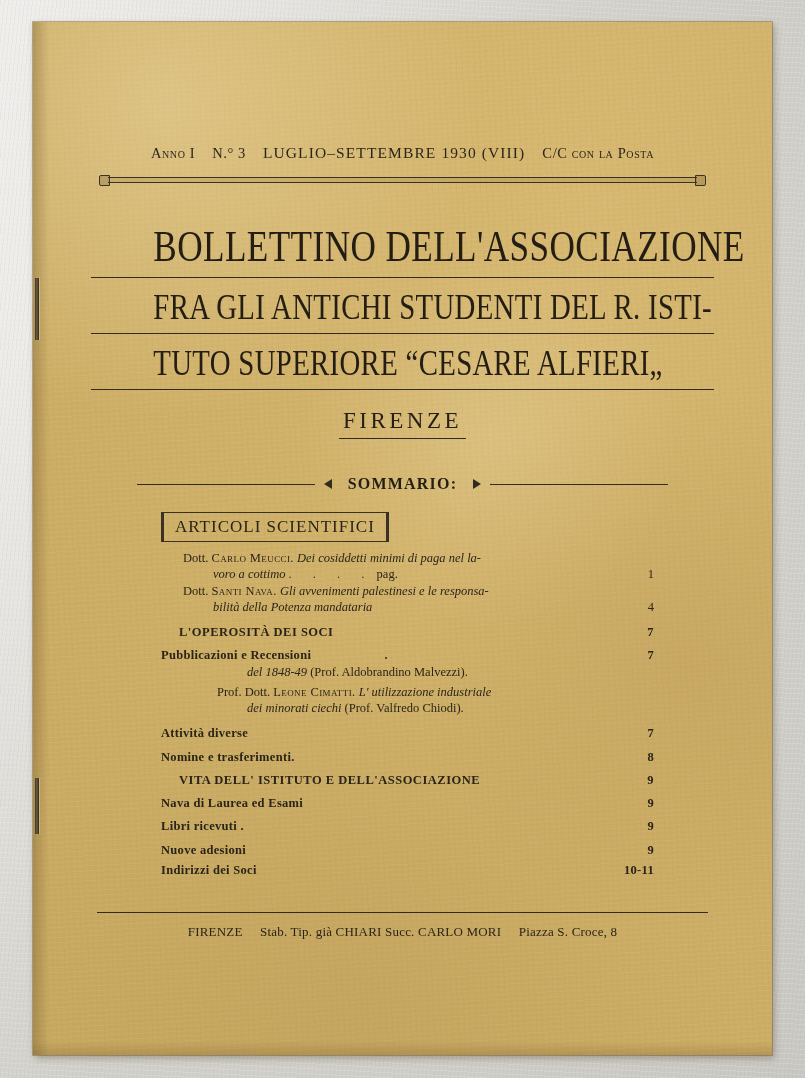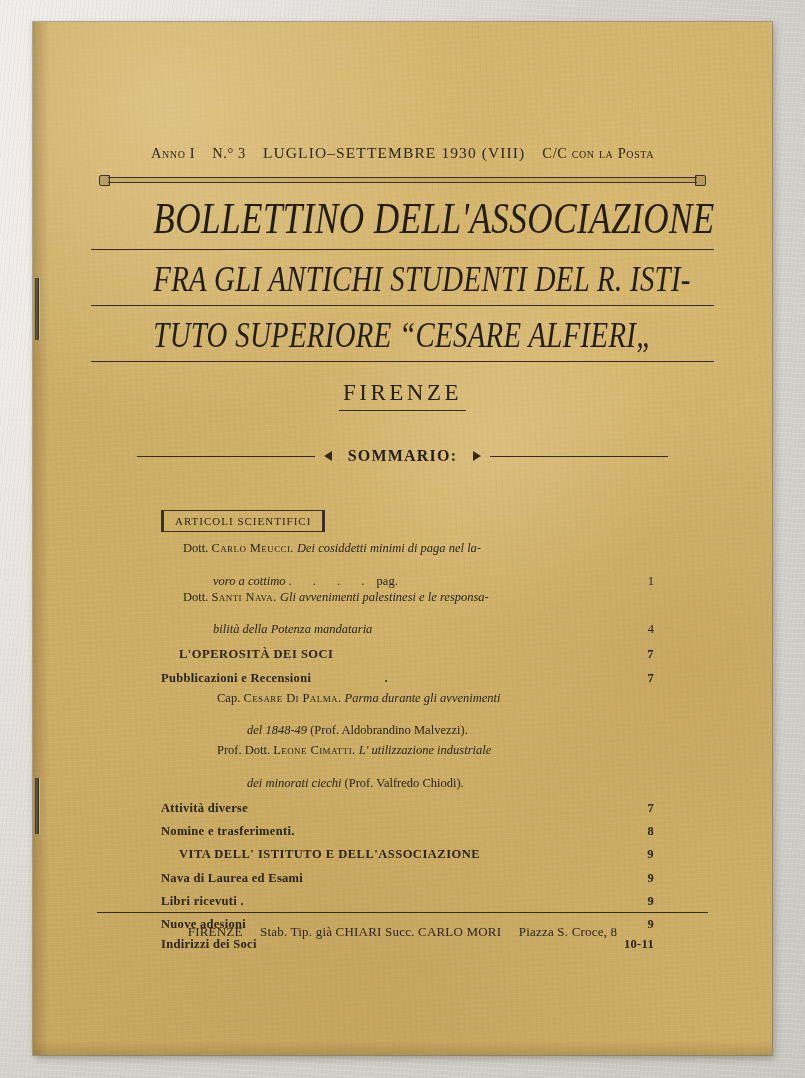--- a/index.html
+++ b/index.html
@@ -133,21 +133,21 @@
     top: 0px;
     width: 9px;
     height: 9px;
     border: 1.4px solid #3a3124;
     background: rgba(90,72,38,0.25);
   }
   .orn-rule .cap.l { left: 0; border-radius: 2px 0 0 2px; }
   .orn-rule .cap.r { right: 0; border-radius: 0 2px 2px 0; }
 
   
-  .masthead { margin-top: 12px; font-style: italic; }
+  .masthead { margin-top: 40px; }
   .mast-line {
     text-align: center;
     font-family: "Liberation Serif", serif;
     font-weight: 400;
     color: #231d13;
     white-space: nowrap;
     transform: scaleX(0.80);
     transform-origin: center;
   }
   .mast-line.l1 { font-size: 44px; letter-spacing: 0.5px; line-height: 1.04; }
@@ -205,30 +205,29 @@
   .toc {
     margin: 19px 0 0 0;
     padding: 0 60px 0 70px;
     font-size: 12.5px;
     line-height: 1.30;
     color: #2a2418;
   }
 
   .boxed {
     display: inline-block;
-    font-size: 11px;
+    font-size: 17px;
     letter-spacing: 1.0px;
     padding: 3px 11px 3px 11px;
     border-top: 1px solid #3a3124;
     border-bottom: 1px solid #3a3124;
     border-left: 3px solid #3a3124;
     border-right: 3px solid #3a3124;
     margin-bottom: 8px;
     color: #2a2418;
-    margin-top: 26px;
   }
 
   .row {
     display: flex;
     align-items: baseline;
   }
   .row .txt { flex: 1; }
   .row .num {
     width: 40px;
     text-align: right;
@@ -236,21 +235,21 @@
     font-size: 12.5px;
   }
 
   .sc { font-variant: small-caps; letter-spacing: 0.4px; }
   .it { font-style: italic; }
 
   .lvl0 { margin-left: 18px; font-weight: bold; letter-spacing: 0.5px; font-size: 12.5px; }
   .lvl1 { font-weight: bold; letter-spacing: 0.3px; }
   .lvl-art { margin-left: 22px; }
   .lvl-sub { margin-left: 56px; }
-  .hang { text-indent: 0; padding-left: 30px; margin-top: 16px; }
+  .hang { text-indent: 0; padding-left: 30px; }
 
   .leader { letter-spacing: 9px; opacity: 0.85; }
   .sp-tight { margin-top: 4px; }
   .gap-a { margin-top: 9px; }
   .gap-b { margin-top: 7px; }
 
   
   .footer {
     position: absolute;
     left: 58px;
@@ -360,23 +359,20 @@
       <div class="row lvl1 gap-b">
         <span class="txt">
           <span>Pubblicazioni e Recensioni</span>
           <span class="leader" style="margin-left:70px">.</span>
         </span>
         <span class="num">7</span>
       </div>
 
       
       <div>
-        <div class="lvl-sub sp-tight">
-          <span>Cap. </span><span class="sc">Cesare Di Palma.</span> <span class="it">Parma durante gli avvenimenti</span>
-        </div>
         <div class="lvl-sub hang">
           <span class="it">del 1848-49</span>
           <span>(Prof. Aldobrandino Malvezzi).</span>
         </div>
       </div>
 
       
       <div>
         <div class="lvl-sub sp-tight">
           <span>Prof. Dott. </span><span class="sc">Leone Cimatti.</span> <span class="it">L' utilizzazione industriale</span>

